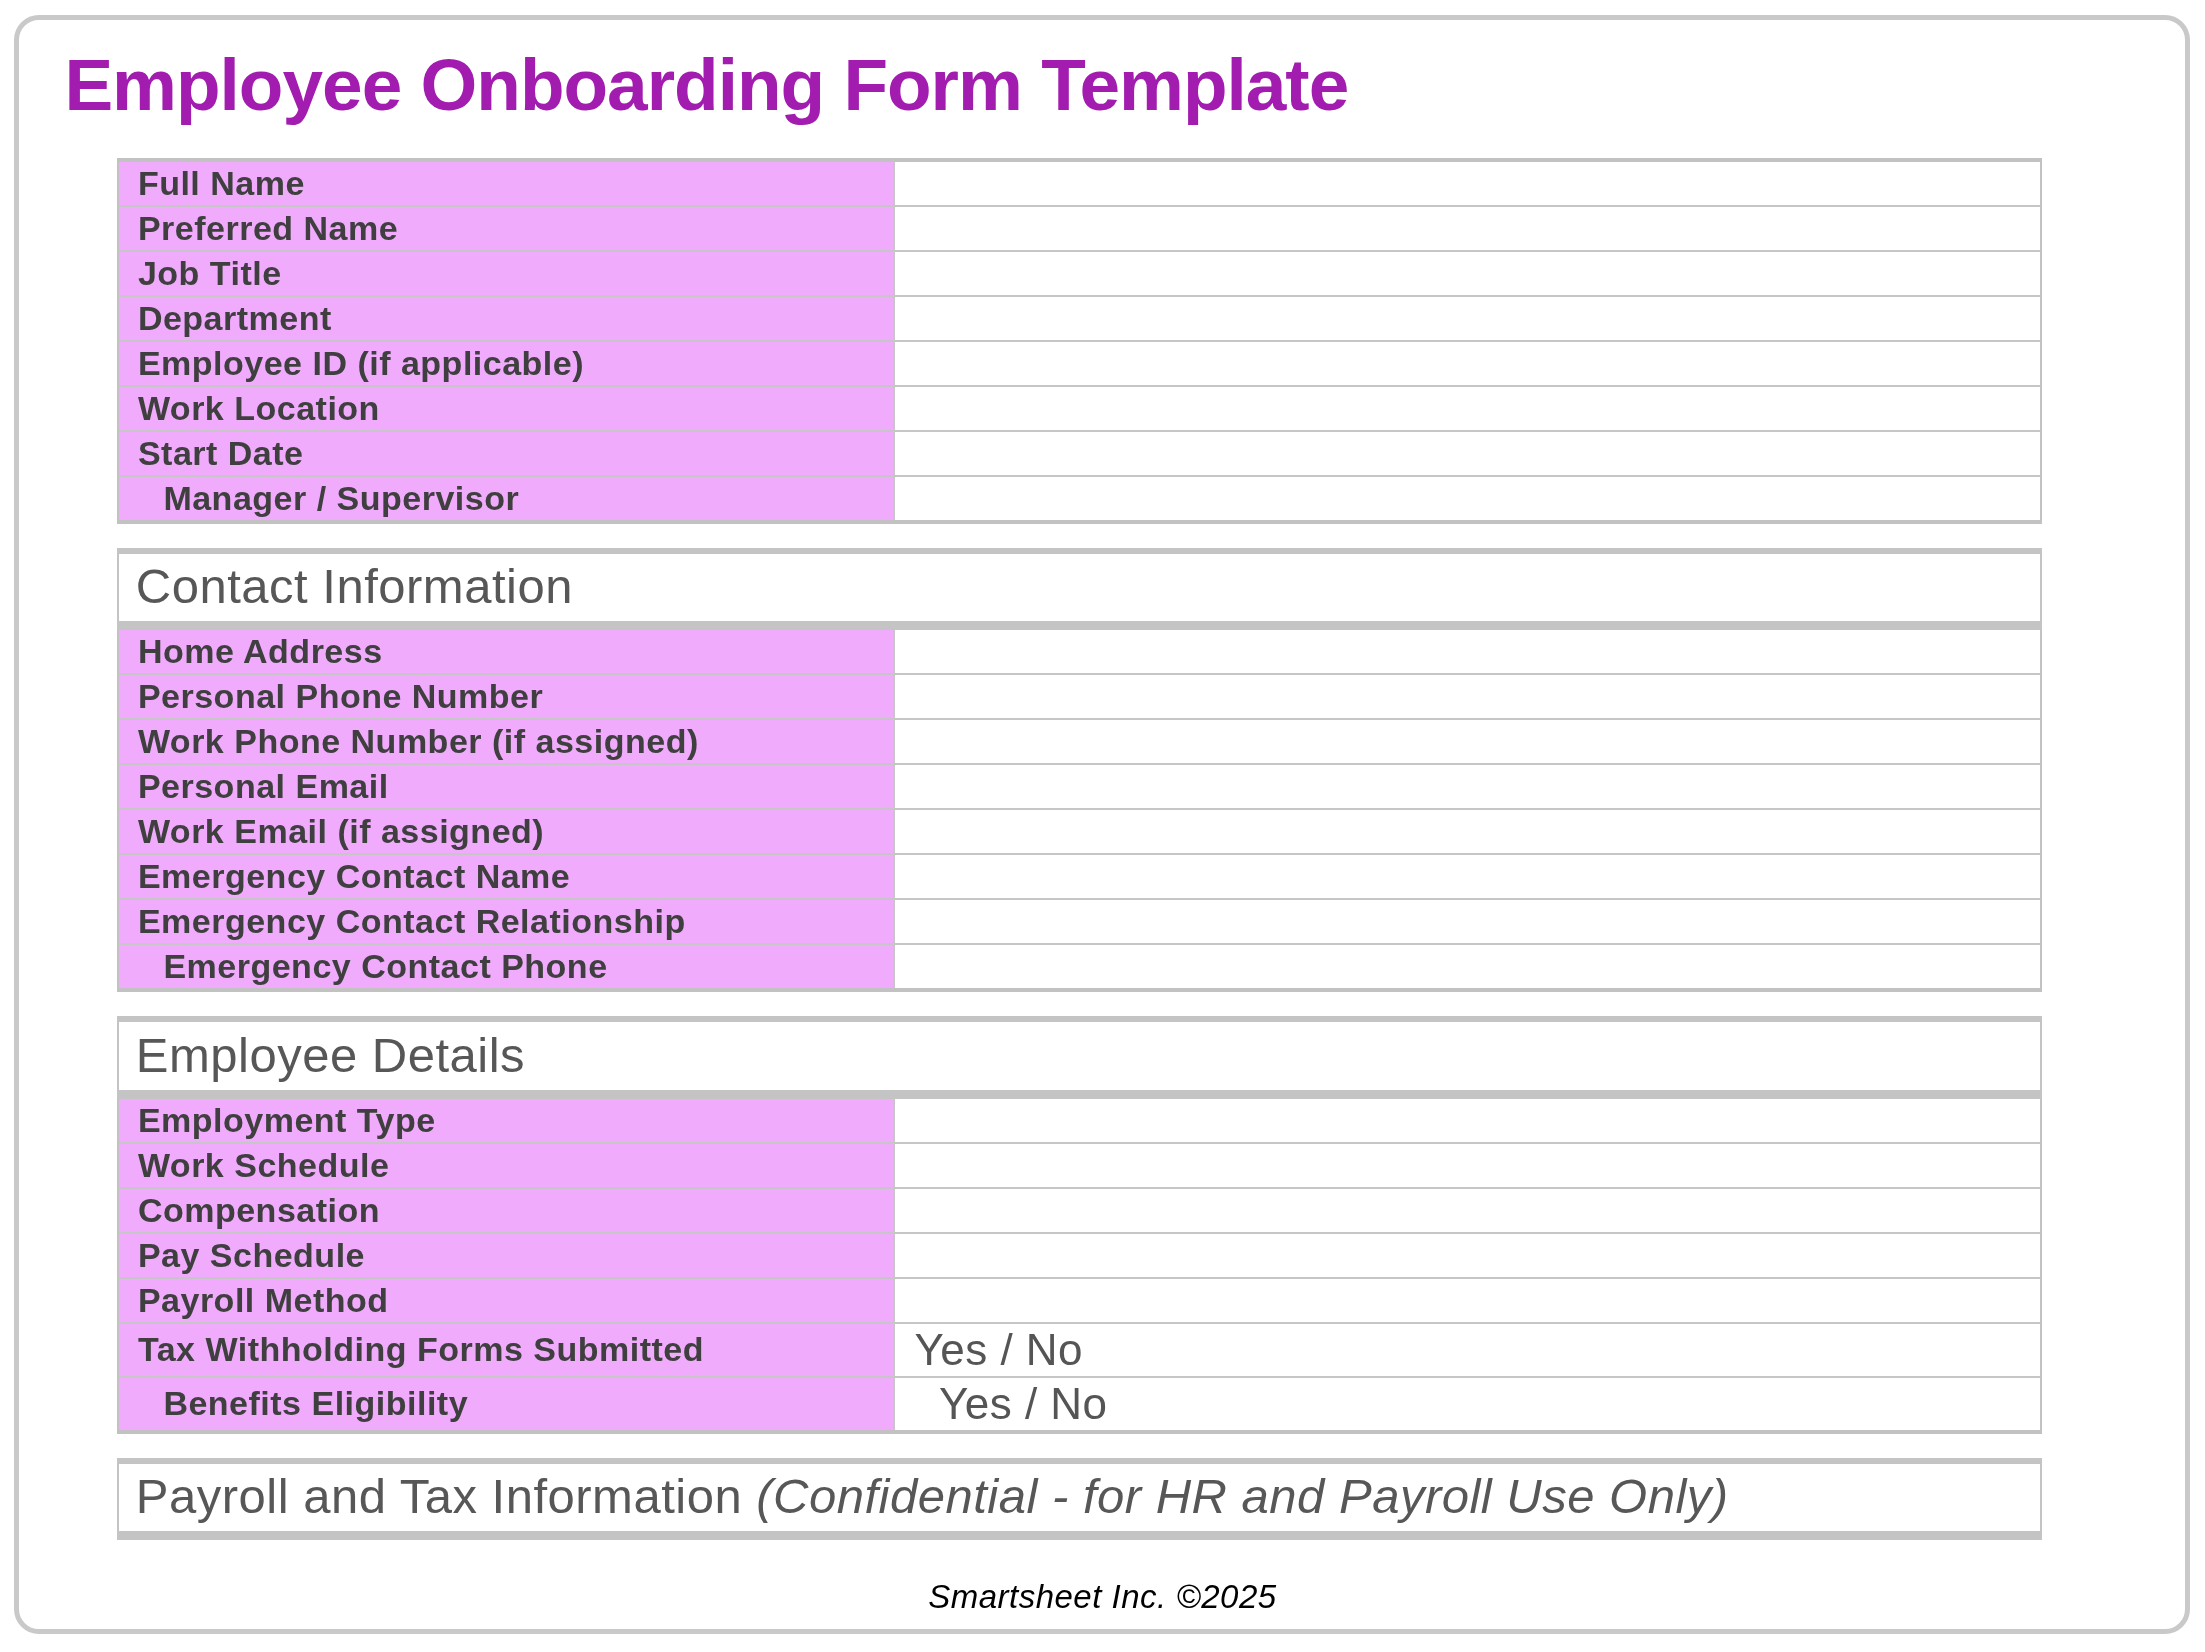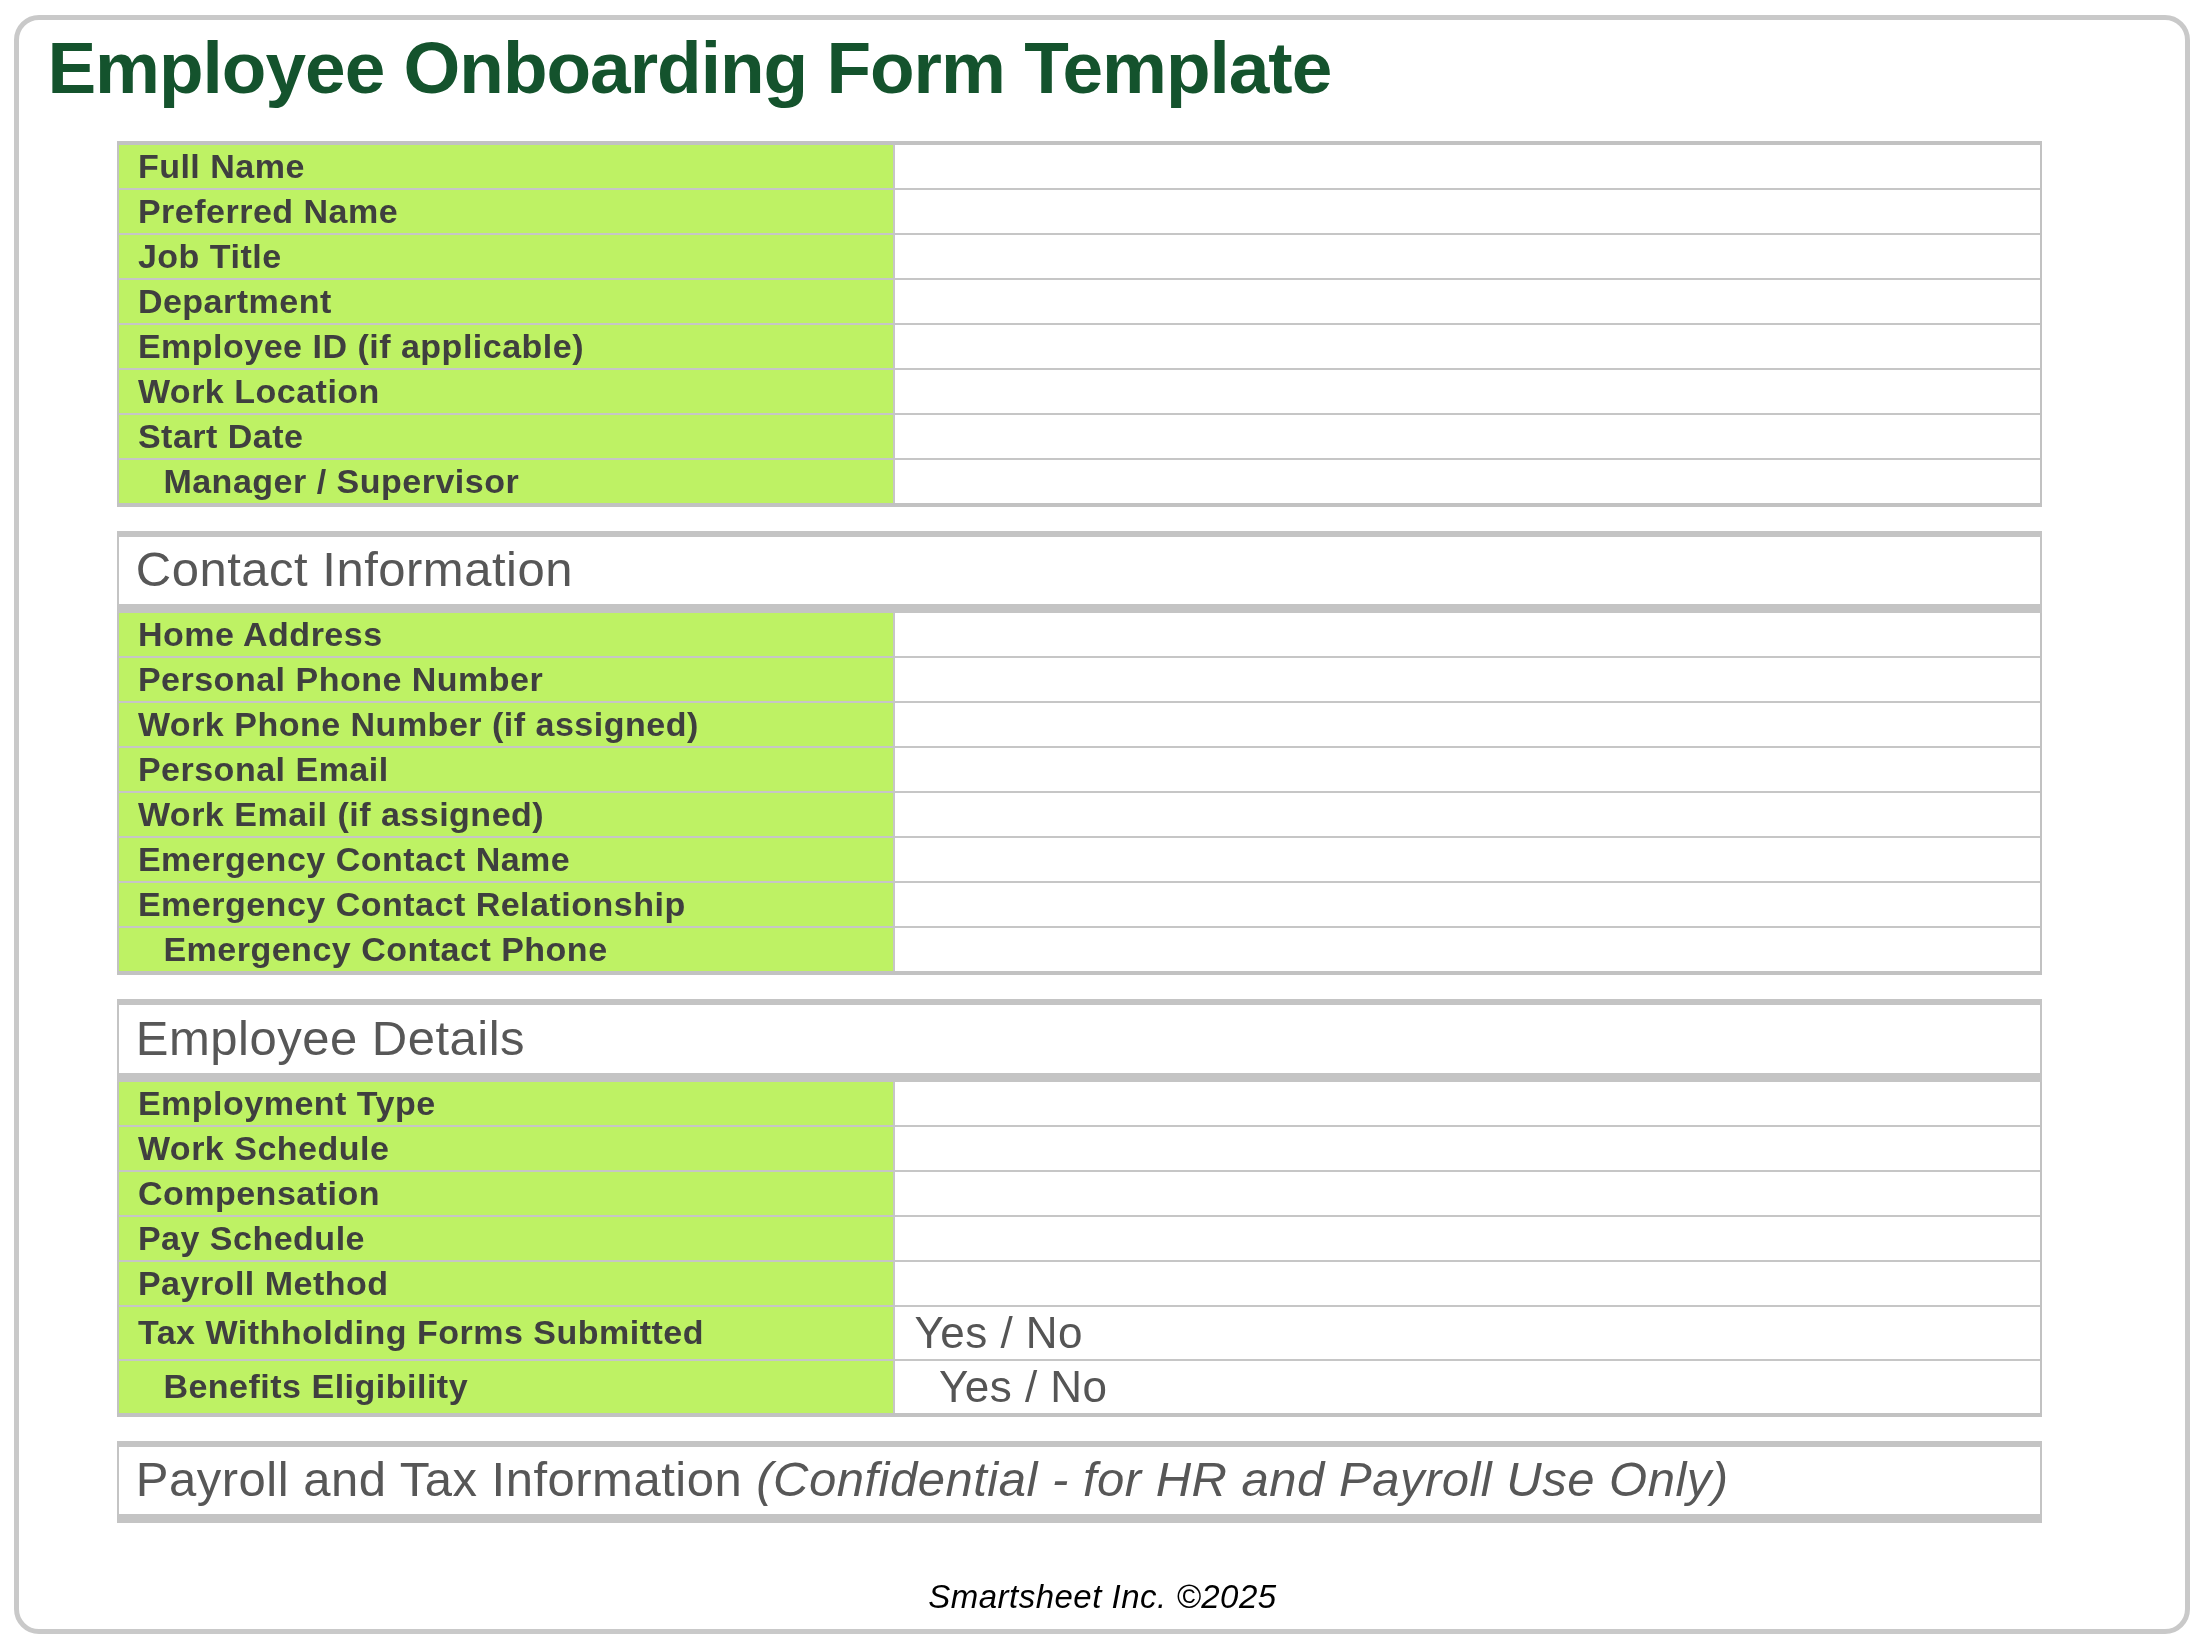--- a/index.html
+++ b/index.html
@@ -14,44 +14,44 @@
     position:absolute; left:14.4px; top:15.4px;
     width:2176px; height:1619px;
     box-sizing:border-box;
     border:5.1px solid #c9c9c9;
     border-radius:25px;
     background:#ffffff;
     overflow:hidden;
   }
   .inner { padding:8.2px 0 0 28px; }
   .title {
-    margin:0;
+    margin:17px;
     font-size:73px;
     line-height:1.06;
     letter-spacing:-1px;
     font-weight:bold;
-    color:#14532d;
+    color:#a21caf;
     white-space:nowrap;
   }
   .sheet { margin-left:70px; width:1925px; }
   table.fields {
     border-collapse:separate; border-spacing:0;
     width:100%; table-layout:fixed;
     background:#ffffff;
     border:2.6px solid #c2c2c2;
     border-top-width:4.1px;
     border-bottom-width:4.1px;
   }
   table.flush { border-top-width:0; }
   td { height:41px; vertical-align:middle; }
   table.fields tr td { border-bottom:2.6px solid #c6c6c6; }
   table.fields tr:last-child td { border-bottom:0;padding-left:44px; }
   td.lab {
     width:754px;
-    background:#bef264;
+    background:#f0abfc;
     border-right:2.1px solid #c6c6c6;
     font-weight:bold;
     color:#3f3f3f;
     font-size:34px;
     letter-spacing:0.5px;
     padding-left:18.5px;
     white-space:nowrap;
   }
   td.val {
     color:#555555;

